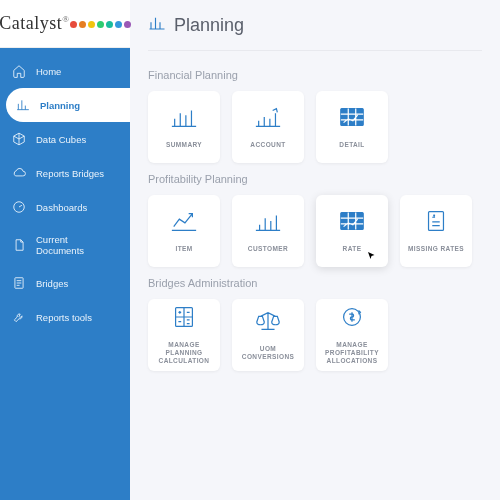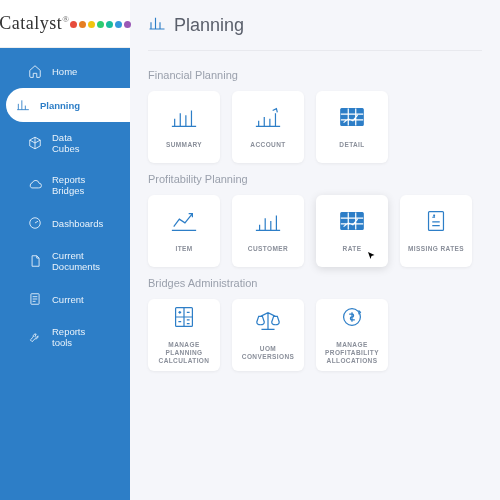--- a/index.html
+++ b/index.html
@@ -35,21 +35,21 @@
     letter-spacing: 0.5px;
   }
   .logo-text .reg { font-size: 9px; vertical-align: super; color:#666; }
   .logo-dots { display:flex; gap:2px; margin-top:2px; }
   .logo-dots span { width:7px; height:7px; border-radius:50%; border:1px solid transparent; }
   .d1{background:#e74c3c}.d2{background:#e67e22}.d3{background:#f1c40f}.d4{background:#2ecc71}.d5{background:#1abc9c}.d6{background:#3498db}.d7{background:#9b59b6}
 
   .nav { list-style:none; padding-top:6px; }
   .nav-item {
     display:flex; align-items:center; gap:10px;
-    padding:10px 28px;
+    padding:10px 12px;
     cursor:pointer;
     color:#eaf3fb;
   }
   .nav-item.active {
     background:#fff;
     color:#2d7ec7;
     border-top-left-radius:18px;
     border-bottom-left-radius:18px;
     margin-left:6px;
     padding-left:10px;
@@ -164,21 +164,21 @@
         </span>
       <span class="nav-label">Current Documents</span>
     </li>
     <li class="nav-item">
       <span class="nav-icon">
           <svg viewBox="0 0 24 24">
             <rect x="5" y="3" width="14" height="18" rx="1"></rect>
             <path d="M8 8h8M8 12h8M8 16h5"></path>
           </svg>
         </span>
-      <span class="nav-label">Current</span>
+      <span class="nav-label">Bridges</span>
     </li>
     <li class="nav-item">
       <span class="nav-icon">
           <svg viewBox="0 0 24 24">
             <path d="M14 7a4 4 0 0 0-5 5l-5 5 3 3 5-5a4 4 0 0 0 5-5l-3 3-2-2z"></path>
           </svg>
         </span>
       <span class="nav-label">Reports tools</span>
     </li>
   </ul>

